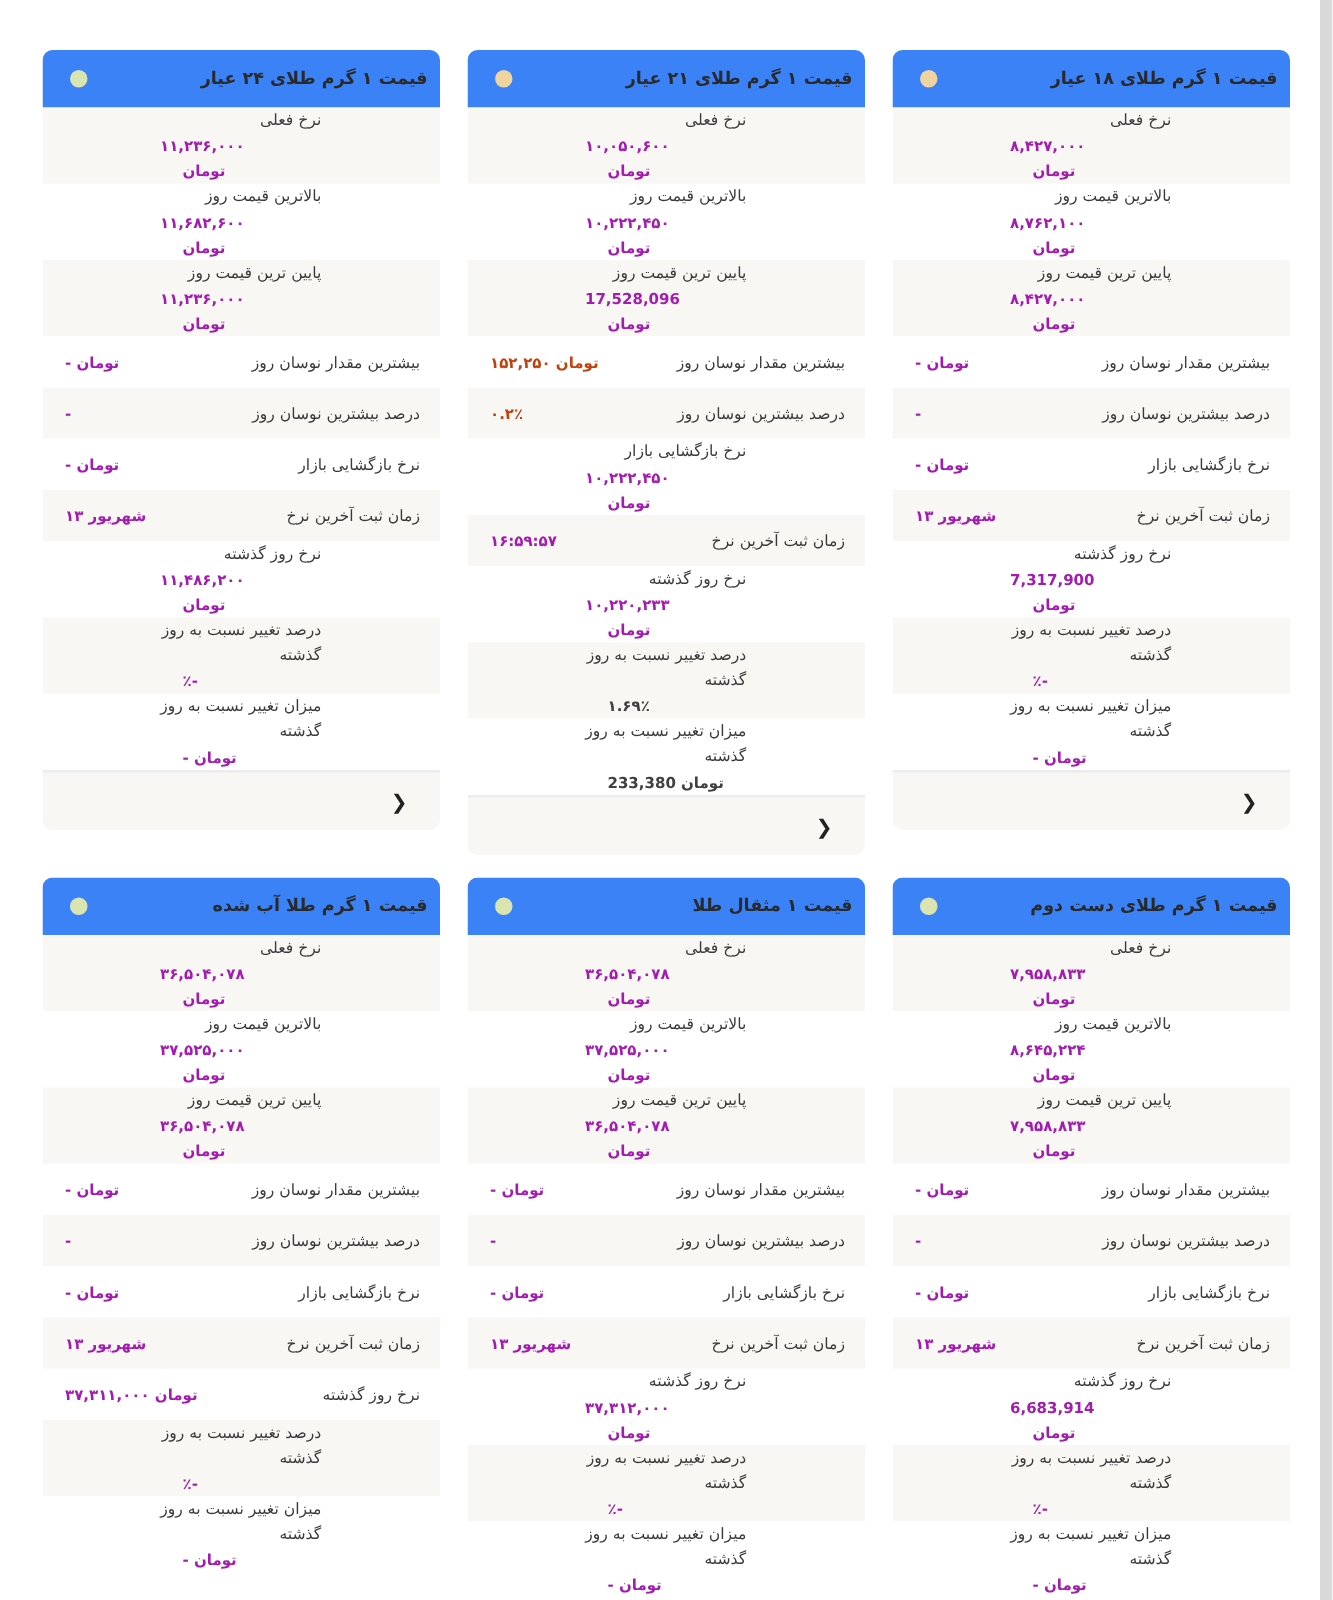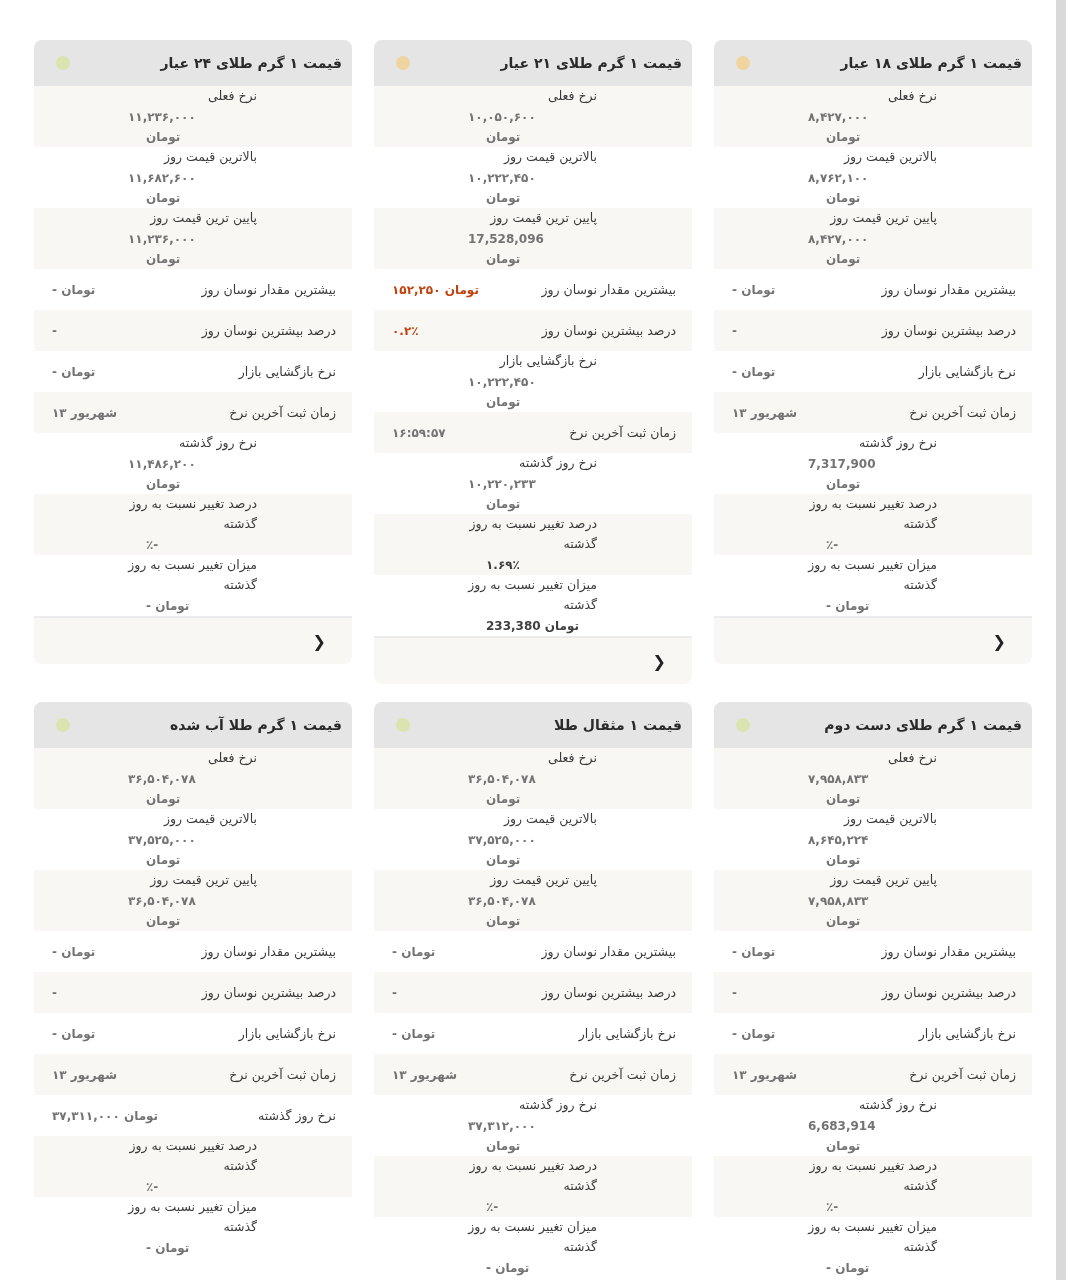--- a/index.html
+++ b/index.html
@@ -2,30 +2,30 @@
 <html><head>
   <meta charset="utf-8">
   <style>
     * { box-sizing: border-box; margin: 0; padding: 0; }
     html, body { width: 1066px; height: 1280px; overflow: hidden; background: #ffffff; }
     body { font-family: "DejaVu Sans", sans-serif; color: #333333; position: relative; }
     .scrollbar { position: absolute; top: 0; right: 0; width: 10px; height: 1280px; background: #d9d9d9; }
     .grid { position: absolute; left: 34px; top: 40px; width: 998px; display: grid;
             grid-template-columns: 318px 318px 318px; column-gap: 22px; row-gap: 18px; direction: rtl; }
     .card { background: #ffffff; border-radius: 8px; overflow: hidden; direction: rtl; align-self: start; }
-    .card-header { background: #e5e5e5; height: 46px; display: flex; align-items: center;
+    .card-header { background: #3b82f6; height: 46px; display: flex; align-items: center;
                    justify-content: space-between; padding: 0 10px 0 22px; }
     .card-title { font-size: 14px; font-weight: bold; color: #2a2a2a; }
     .dot { width: 14px; height: 14px; border-radius: 50%; }
     .row { display: flex; align-items: center; justify-content: space-between; min-height: 41px; }
     .row.tall { min-height: 61px; flex-direction: column; }
     .row:nth-child(odd) { background: #f8f7f4; }
     .row:nth-child(even) { background: #ffffff; }
     .label { font-size: 12.5px; color: #3a3a3a; padding-right: 16px; width: 160px; text-align: right; line-height: 20px; }
-    .value { font-size: 12px; font-weight: bold; color: #737373; text-align: left; direction: ltr;
+    .value { font-size: 12px; font-weight: bold; color: #a21caf; text-align: left; direction: ltr;
              padding-left: 0; width: 130px; line-height: 20px; }
     .value .num { display: block; text-align: left; }
     .value .cur { display: block; text-align: left; padding-left: 18px; }
     .value.inline { padding-left: 18px; }
     .value.pos { color: #c2410c; }
     .value.neg { color: #404040; }
     .footer { background: #f8f7f4; height: 48px; border-top: 2px solid #ececec; display: flex;
               align-items: center; padding-right: 26px; }
     .chev { font-size: 16px; font-weight: bold; color: #222; cursor: pointer; }
   </style>

